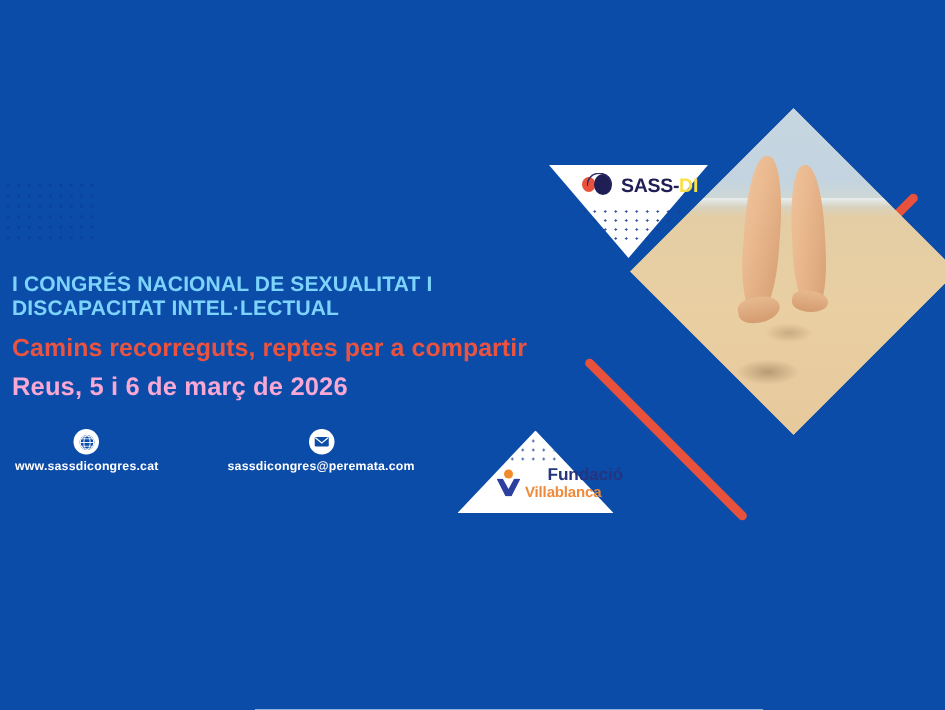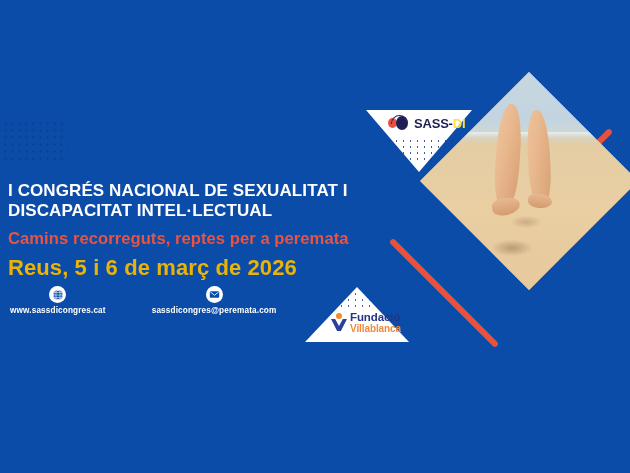--- a/index.html
+++ b/index.html
@@ -29,39 +29,39 @@
   }
 
   
   .text-block{
     position:absolute;
     left:8px;
     top:181px;
     width:420px;
   }
   .headline{
-    color:#ffffff;
-    font-size:17px;
+    color:#7dd3fc;
+    font-size:14px;
     font-weight:bold;
     line-height:1.17;
     letter-spacing:.1px;
     margin:0;
     white-space:pre-line;
   }
   .subtitle{
     color:#ea5340;
     font-size:16.6px;
     font-weight:bold;
     line-height:1.18;
     margin:8px 0 0 0;
     letter-spacing:.05px;
   }
   .dateline{
-    color:#eab308;
-    font-size:22px;
+    color:#f9a8d4;
+    font-size:17px;
     font-weight:bold;
     line-height:1.18;
     margin:7px 0 0 0;
     letter-spacing:.1px;
   }
 
   
   .contact-row{
     position:absolute;
     left:10px;
@@ -182,20 +182,21 @@
     clip-path:polygon(0 0,26% 0,50% 58%,74% 0,100% 0,62% 100%,38% 100%);
   }
   .fvb-text{
     position:absolute;
     left:45px;top:25px;
     line-height:1.02;
   }
   .fvb-t1{
     font-size:11.5px;font-weight:bold;color:#25357f;letter-spacing:-.1px;
     display:block;
+    margin-left:15px;
   }
   .fvb-t2{
     font-size:10px;font-weight:bold;color:#ef8a3c;letter-spacing:-.1px;
     display:block;
   }
 
   
   .diamond-wrap{
     position:absolute;
     left:412px;
@@ -264,21 +265,21 @@
 </head>
 <body>
 
 <div class="poster">
 
   <div class="dot-grid"></div>
 
   <div class="text-block">
     <h1 class="headline">I CONGRÉS NACIONAL DE SEXUALITAT I
 DISCAPACITAT INTEL·LECTUAL</h1>
-    <div class="subtitle">Camins recorreguts, reptes per a peremata</div>
+    <div class="subtitle">Camins recorreguts, reptes per a compartir</div>
     <div class="dateline">Reus, 5 i 6 de març de 2026</div>
   </div>
 
   <div class="contact-row">
 
     <div class="contact-item">
       <span class="c-icon">
         <svg width="12" height="12" viewBox="0 0 16 16" aria-hidden="true">
           <circle cx="8" cy="8" r="6.6" fill="#0b4ca8"></circle>
           <circle cx="8" cy="8" r="6.1" fill="none" stroke="#ffffff" stroke-width="0.9"></circle>

